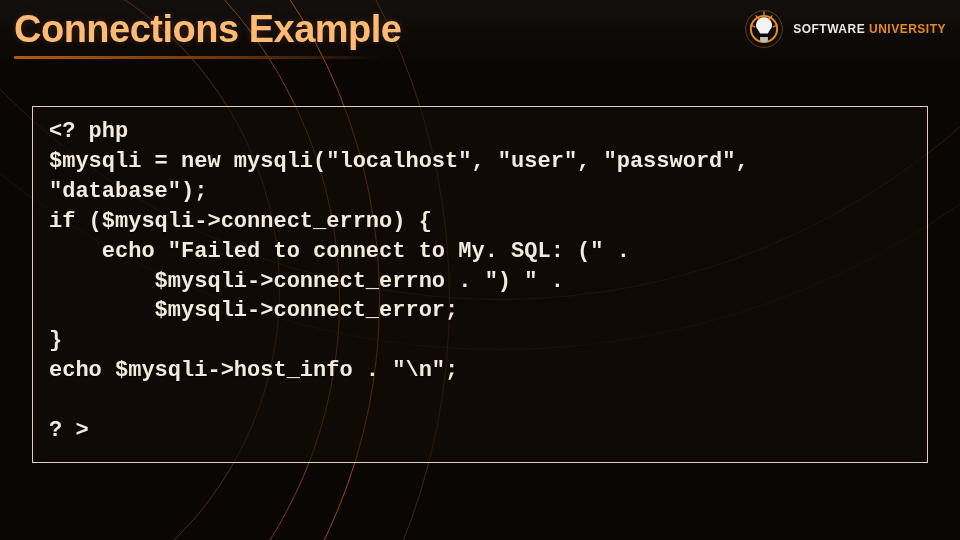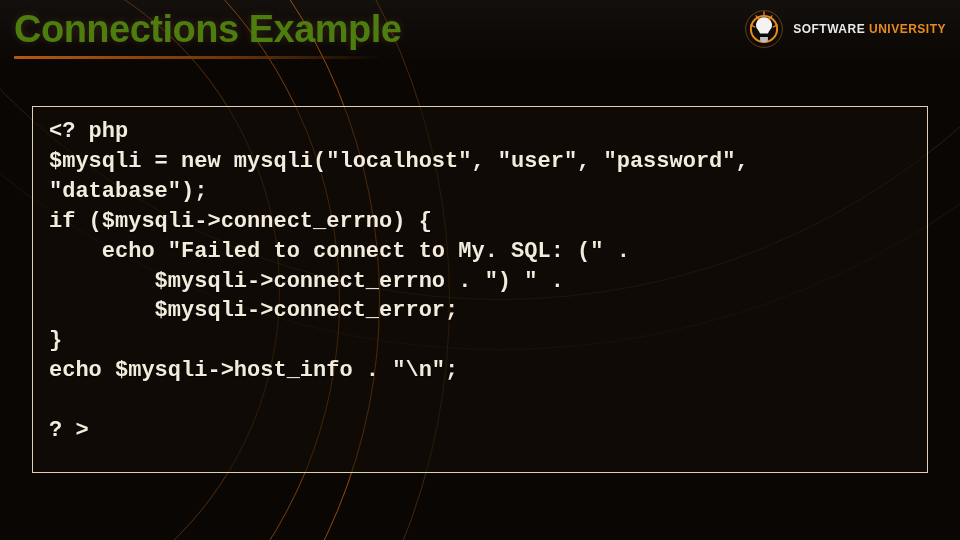--- a/index.html
+++ b/index.html
@@ -37,21 +37,21 @@
     letter-spacing: -0.5px;
     color: #1b1b1b;
     text-shadow:
       0 0 8px rgba(255,170,80,0.15);
     
     color: #e7e7e7; 
     color: #1c1c1c;
     -webkit-text-stroke: 0.4px #d9a564;
   }
   
-  h1.slide-title { color: #4d7c0f; -webkit-text-stroke: 0; }
+  h1.slide-title { color: #fdba74; -webkit-text-stroke: 0; }
   .title-underline {
     position: absolute;
     left: 14px;
     top: 56px;
     width: 370px;
     height: 3px;
     background: linear-gradient(to right, #b35a12, #6a3408 60%, rgba(0,0,0,0) 100%);
     border-radius: 1px;
   }
 
@@ -75,21 +75,21 @@
   .logo .orange { color: #e88b1e; }
 
   
   .codebox {
     position: absolute;
     left: 32px;
     right: 32px;
     top: 106px;
     border: 1.5px solid #e3cfb4;
     background: rgba(20,14,8,0.55);
-    padding: 10px 16px 26px 16px;
+    padding: 10px 16px 16px 16px;
   }
   pre.code {
     font-family: Consolas, "Courier New", monospace;
     font-size: 22px;
     line-height: 1.36;
     font-weight: 700;
     color: #f3ecdc;
     white-space: pre;
     text-shadow: 0 1px 0 rgba(0,0,0,0.6);
   }

